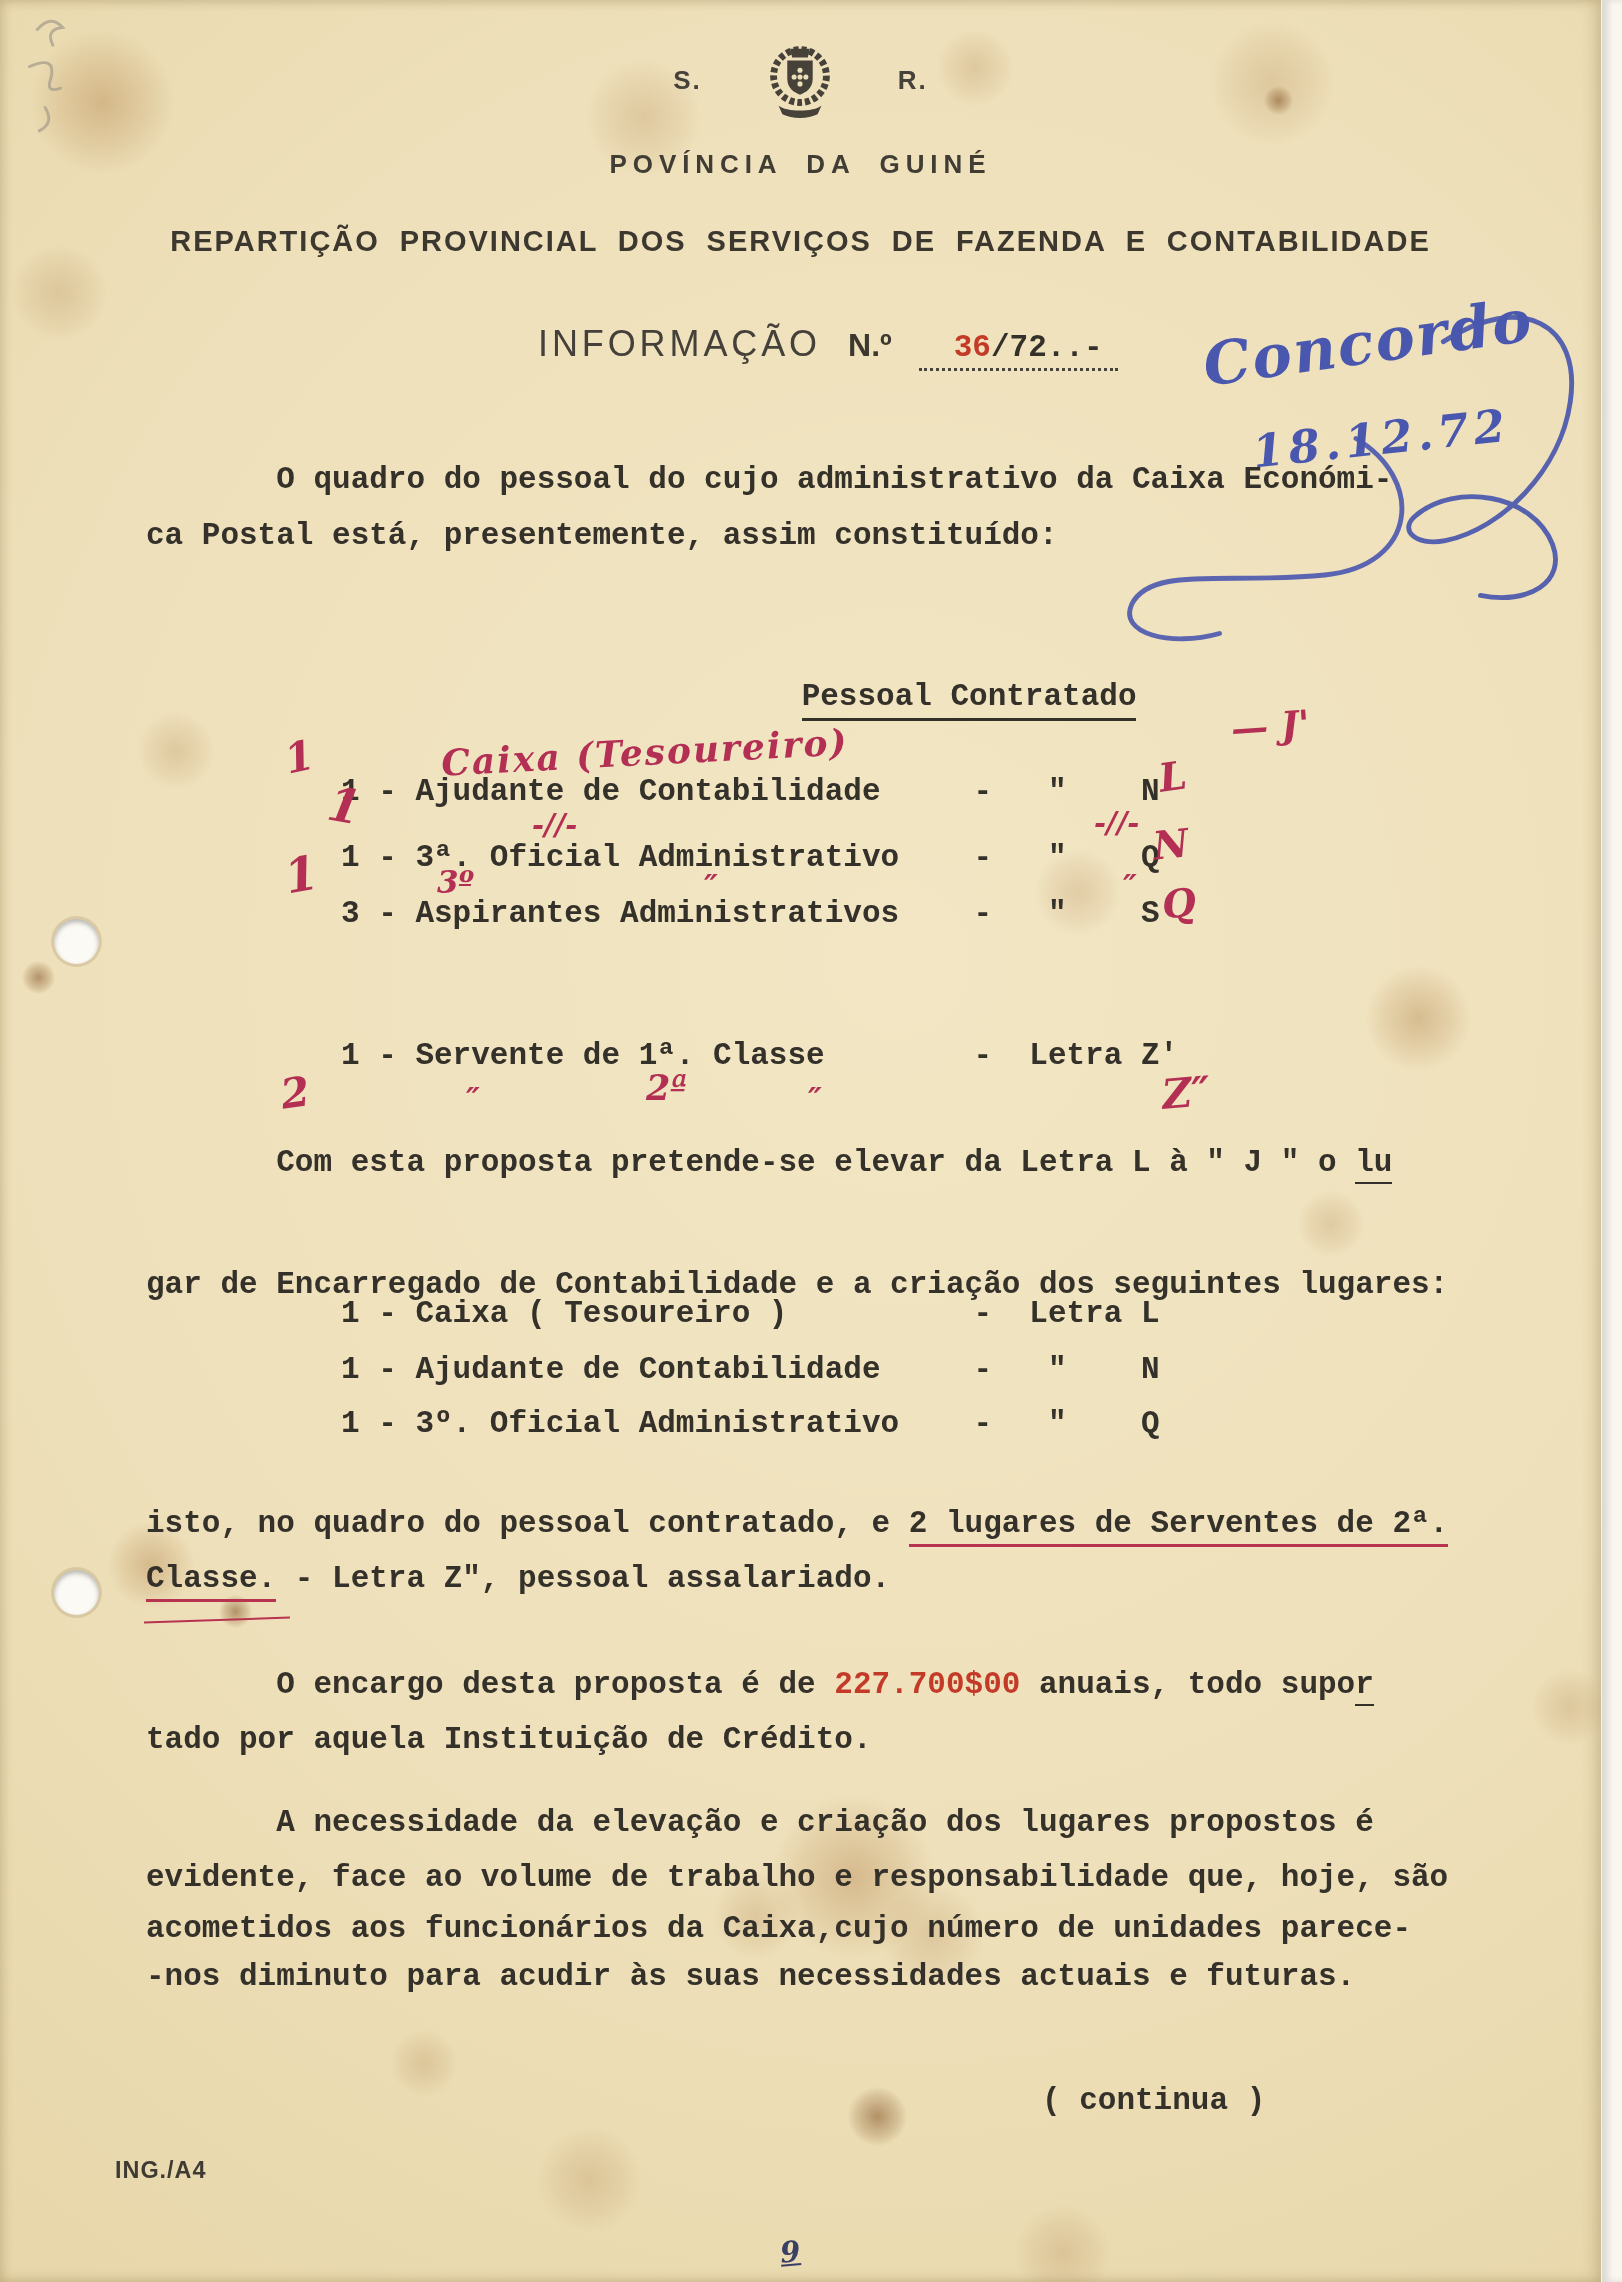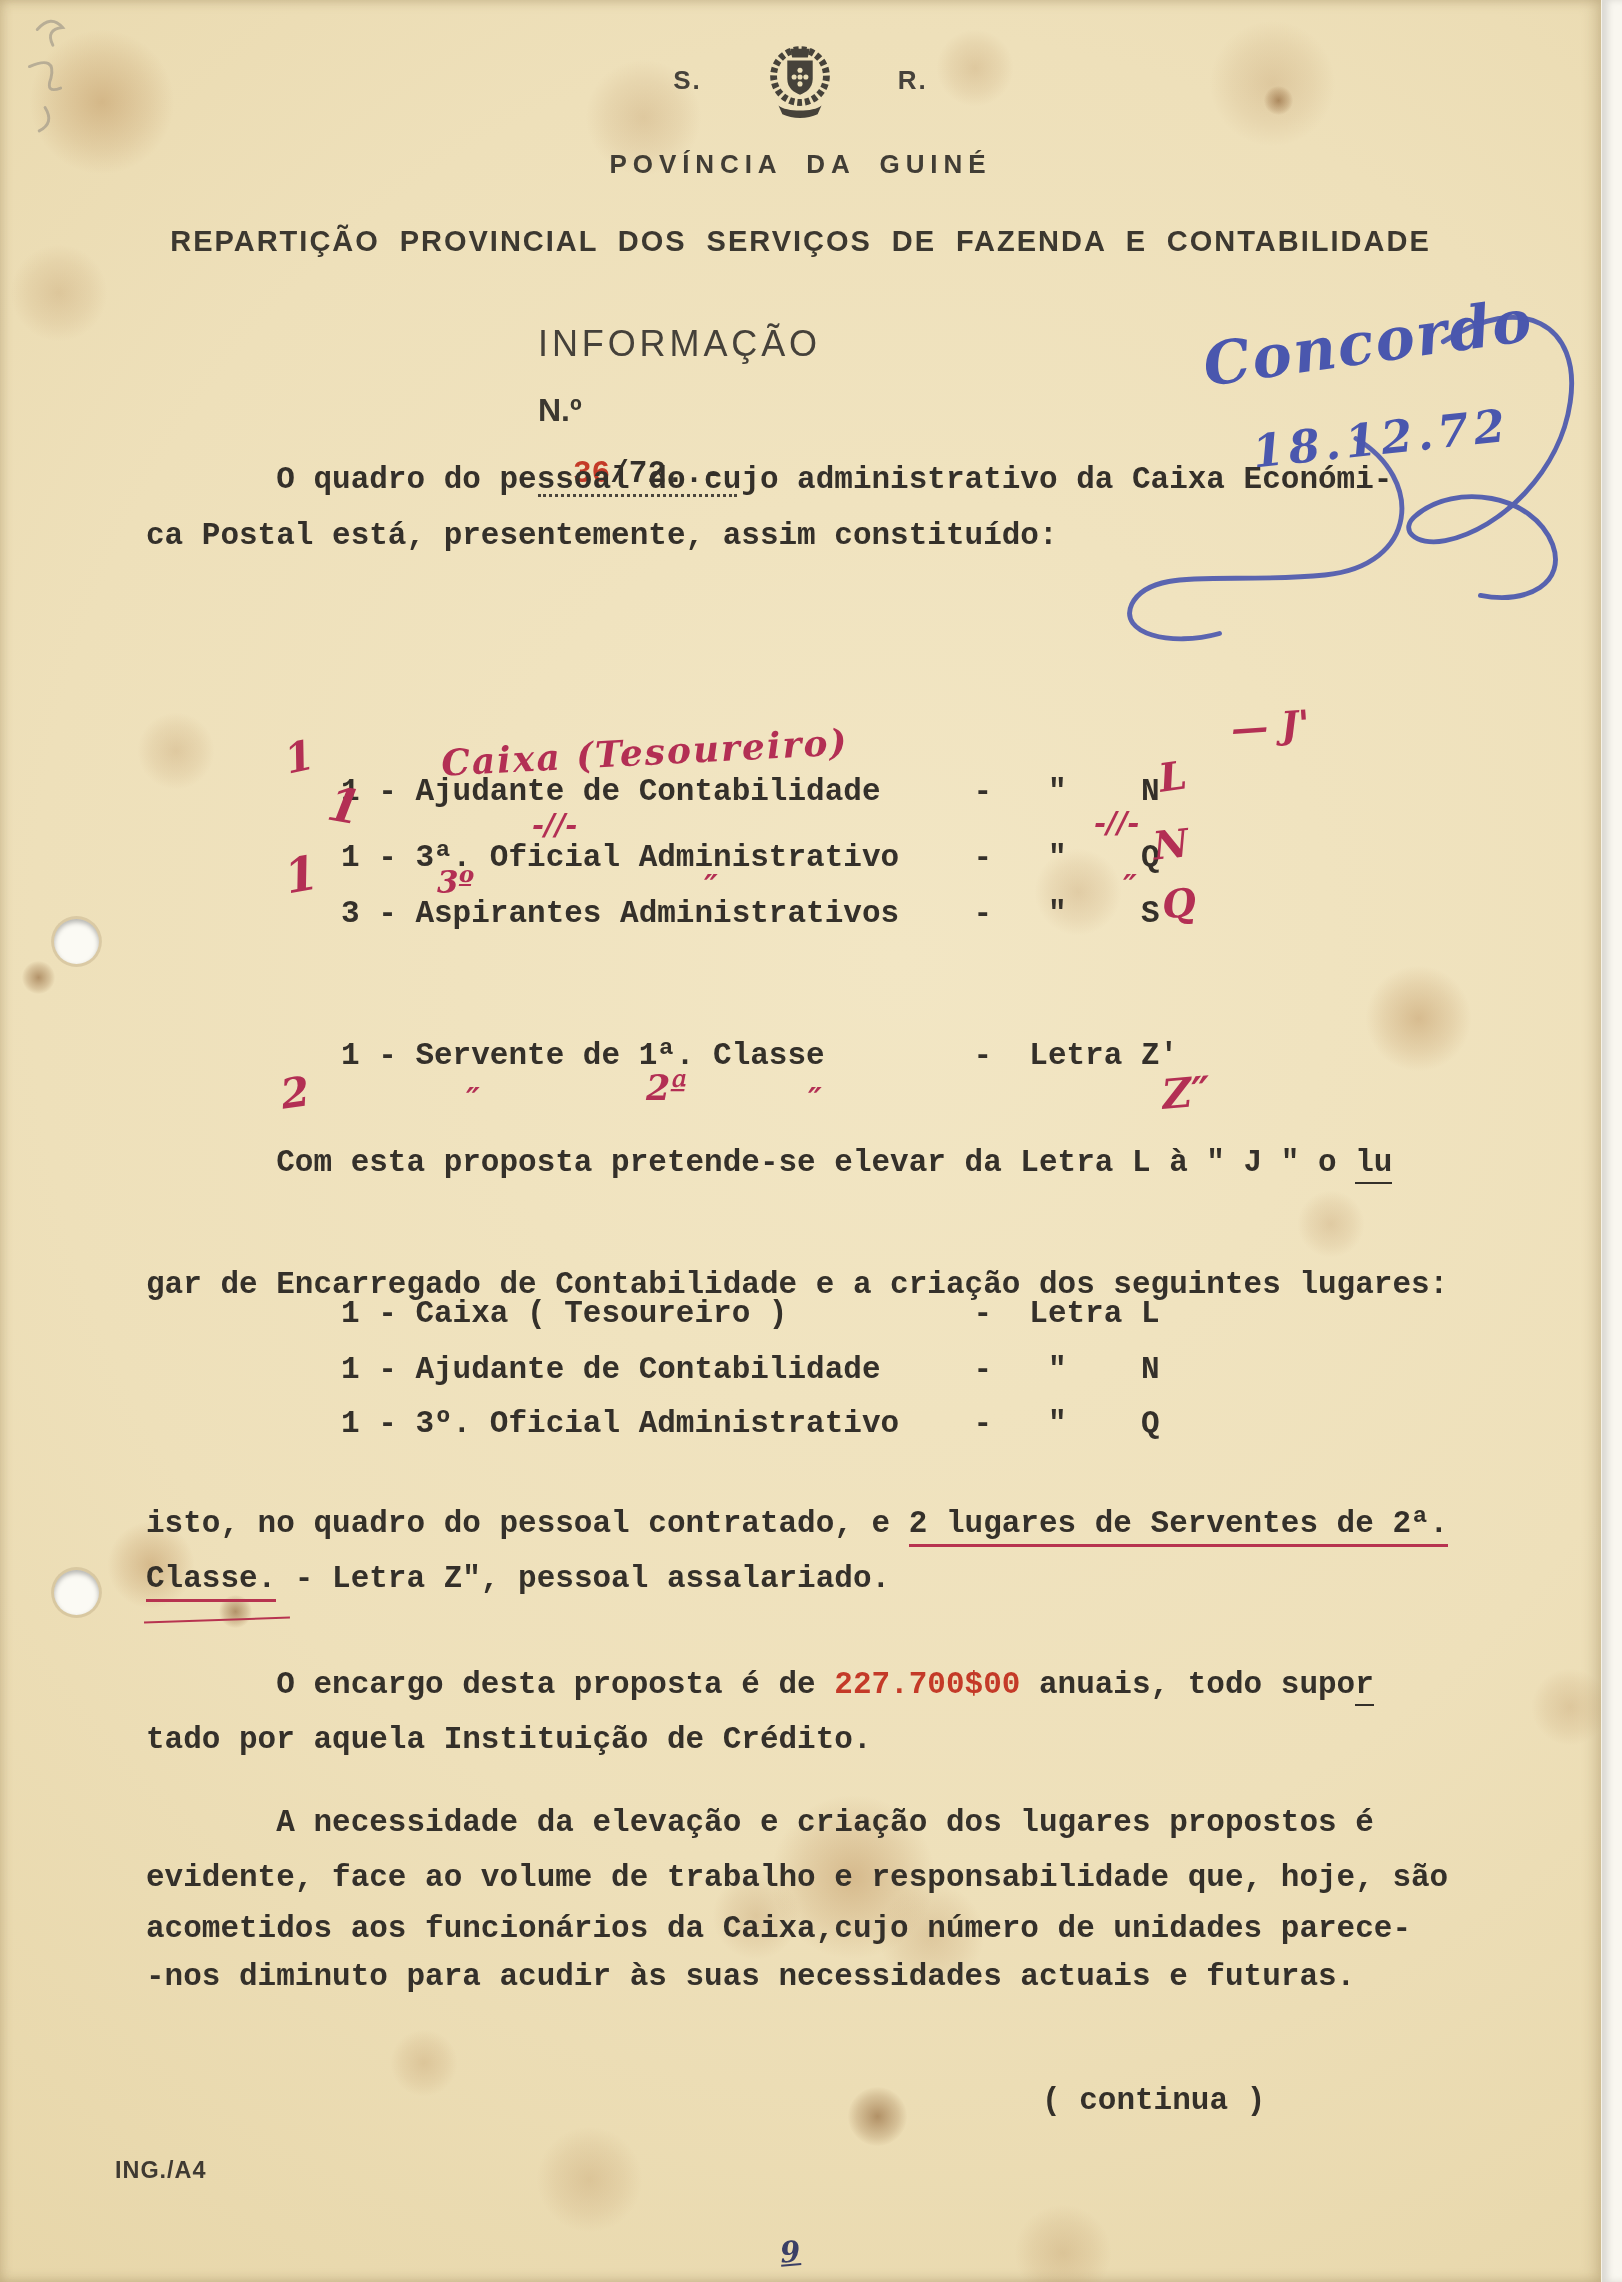--- a/index.html
+++ b/index.html
@@ -18,21 +18,21 @@
   .tred{color:#c43a28;}
   .ub{border-bottom:2.9px solid #34302a;padding-bottom:2px;}
   .ur{border-bottom:3.9px solid #b73350;padding-bottom:2.9px;}
   .headu{border-bottom:3.9px solid #34302a;padding-bottom:3.9px;}
   
   .header{position:absolute;left:0;top:33px;width:1601px;text-align:center;color:#44403a;}
   .crest-row{display:flex;justify-content:center;align-items:center;gap:53px;}
   .sr{font-weight:bold;font-size:26px;letter-spacing:2px;color:#46423b;}
   .province{margin-top:21.5px;font-weight:bold;font-size:26px;letter-spacing:5.9px;word-spacing:11.7px;color:#413d35;}
   .department{margin-top:45px;font-weight:bold;font-size:29px;letter-spacing:2px;word-spacing:9.8px;color:#3c3830;}
-  .info-line{position:absolute;left:538px;top:323px;display:flex;align-items:baseline;gap:27px;flex-direction:column;}
+  .info-line{position:absolute;left:538px;top:323px;display:flex;align-items:baseline;gap:27px;}
   .info-label{font-size:36px;letter-spacing:3.9px;color:#45413a;font-weight:normal;}
   .info-no{font-size:32px;font-weight:bold;color:#3c3830;}
   .dotline{display:inline-block;border-bottom:3.9px dotted #4a453c;padding:0 15.6px 2.9px 35px;}
   
   .hw{font-family:"DejaVu Serif",serif;font-style:italic;font-weight:bold;position:absolute;white-space:pre;}
   .blue{color:#4a57ae;}
   .hred{color:#b32f54;}
   .stain{position:absolute;border-radius:50%;pointer-events:none;}
   .st1{background:radial-gradient(circle, rgba(158,98,36,.30) 0%, rgba(158,98,36,.12) 45%, rgba(158,98,36,0) 70%);}
   .st2{background:radial-gradient(circle, rgba(150,92,34,.18) 0%, rgba(150,92,34,.08) 45%, rgba(150,92,34,0) 70%);}
@@ -120,20 +120,23 @@
     </svg>
     <svg style="left:1034px;top:419px;" width="410" height="234" viewBox="0 0 420 240">
       <g fill="none" stroke="#4a57ae" stroke-width="5" stroke-linecap="round" opacity=".9">
         <path d="M330 20 C400 62 394 150 298 160 C198 170 120 150 100 190 C86 220 140 234 190 220"></path>
       </g>
     </svg>
 
     <div class="pline typed" style="left:146px;top:462px;">       O quadro do pessoal do cujo administrativo da Caixa Económi-</div>
     <div class="pline typed" style="left:146px;top:518px;">ca Postal está, presentemente, assim constituído:</div>
 
+    <div class="pline typed" style="left:690px;top:644px;">
+      <span class="headu">Pessoal Contratado</span>
+    </div>
 
     <div class="pline typed" style="left:341px;top:774px;">1 - Ajudante de Contabilidade     -   "    N</div>
     <div class="pline typed" style="left:341px;top:840px;">1 - 3ª. Oficial Administrativo    -   "    Q</div>
     <div class="pline typed" style="left:341px;top:896px;">3 - Aspirantes Administrativos    -   "    S</div>
 
     <div class="hw hred" style="left:285px;top:733px;font-size:41px;transform:rotate(-12deg);">1</div>
     <div class="hw hred" style="left:441px;top:731px;font-size:36px;letter-spacing:2px;transform:rotate(-3deg);">Caixa (Tesoureiro)</div>
     <div class="hw hred" style="left:1159px;top:753px;font-size:39px;transform:rotate(-8deg);">L</div>
     <div class="hw hred" style="left:1231px;top:704px;font-size:37px;transform:rotate(-4deg);">— J'</div>
 

